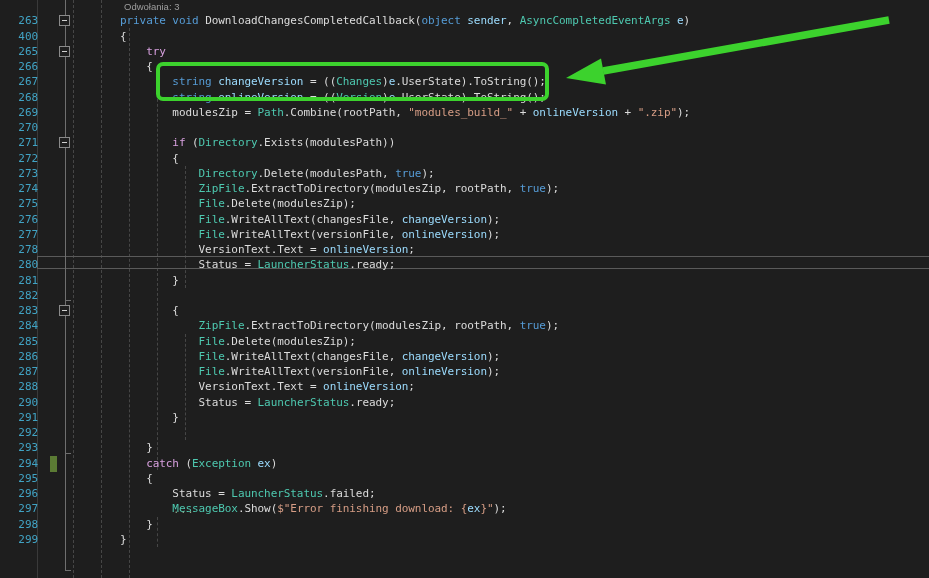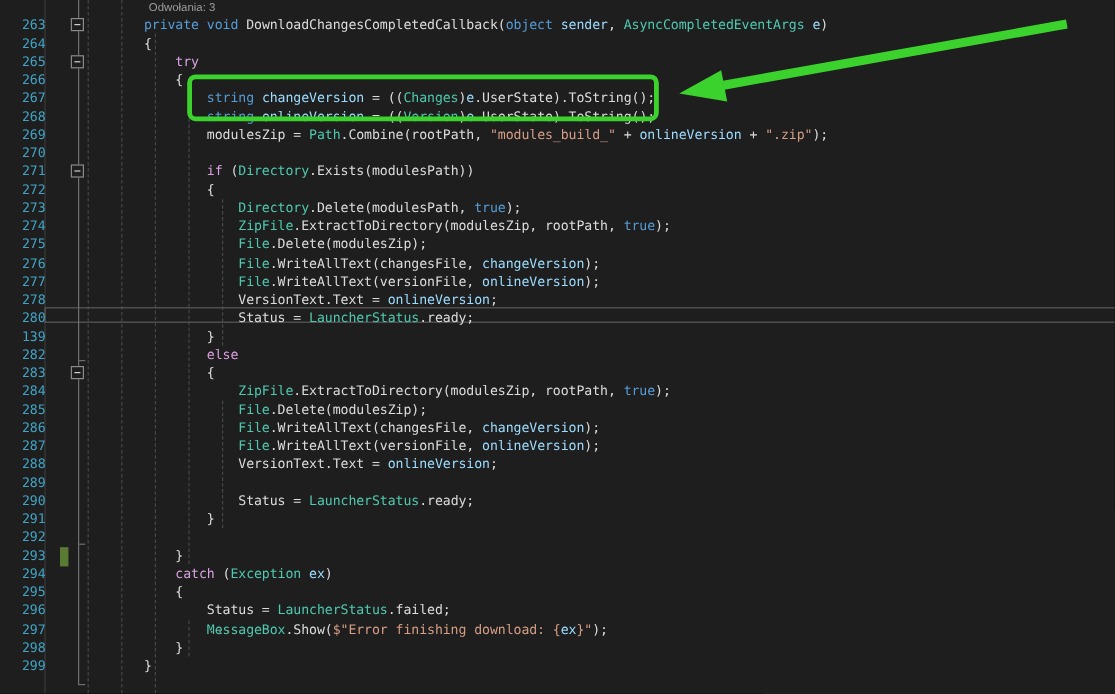--- a/index.html
+++ b/index.html
@@ -50,45 +50,44 @@
   <div class="guide" style="left:156.5px;top:74px;height:396px"></div>
   <div class="guide" style="left:156.5px;top:517px;height:30px"></div>
   <div class="guide" style="left:184.5px;top:166px;height:122px"></div>
   <div class="guide" style="left:184.5px;top:334px;height:106px"></div>
 
   <div class="caret-line" style="top: 255.8px;"></div>
 
   <div class="rows">
     <div class="codelens-row"><span>Odwołania: 3</span></div>
   <div class="row"><div class="ln">263</div><div class="code"><span style="color: rgb(220, 220, 220);">        </span><span style="color: rgb(86, 156, 214);">private</span><span style="color: rgb(220, 220, 220);"> </span><span style="color: rgb(86, 156, 214);">void</span><span style="color: rgb(220, 220, 220);"> </span><span style="color: rgb(220, 220, 220);">DownloadChangesCompletedCallback</span><span style="color: rgb(220, 220, 220);">(</span><span style="color: rgb(86, 156, 214);">object</span><span style="color: rgb(220, 220, 220);"> </span><span style="color: rgb(156, 220, 254);">sender</span><span style="color: rgb(220, 220, 220);">, </span><span style="color: rgb(78, 201, 176);">AsyncCompletedEventArgs</span><span style="color: rgb(220, 220, 220);"> </span><span style="color: rgb(156, 220, 254);">e</span><span style="color: rgb(220, 220, 220);">)</span></div></div>
-      <div class="row"><div class="ln">264</div><div class="code"><span style="color: rgb(220, 220, 220);">        {</span></div></div>
+      <div class="row"><div class="ln">400</div><div class="code"><span style="color: rgb(220, 220, 220);">        {</span></div></div>
       <div class="row"><div class="ln">265</div><div class="code"><span style="color: rgb(220, 220, 220);">            </span><span style="color: rgb(216, 160, 223);">try</span></div></div>
       <div class="row"><div class="ln">266</div><div class="code"><span style="color: rgb(220, 220, 220);">            {</span></div></div>
       <div class="row"><div class="ln">267</div><div class="code"><span style="color: rgb(220, 220, 220);">                </span><span style="color: rgb(86, 156, 214);">string</span><span style="color: rgb(220, 220, 220);"> </span><span style="color: rgb(156, 220, 254);">changeVersion</span><span style="color: rgb(220, 220, 220);"> = ((</span><span style="color: rgb(78, 201, 176);">Changes</span><span style="color: rgb(220, 220, 220);">)</span><span style="color: rgb(156, 220, 254);">e</span><span style="color: rgb(220, 220, 220);">.</span><span style="color: rgb(220, 220, 220);">UserState</span><span style="color: rgb(220, 220, 220);">).</span><span style="color: rgb(220, 220, 220);">ToString</span><span style="color: rgb(220, 220, 220);">();</span></div></div>
       <div class="row"><div class="ln">268</div><div class="code"><span style="color: rgb(220, 220, 220);">                </span><span style="color: rgb(86, 156, 214);">string</span><span style="color: rgb(220, 220, 220);"> </span><span style="color: rgb(156, 220, 254);">onlineVersion</span><span style="color: rgb(220, 220, 220);"> = ((</span><span style="color: rgb(78, 201, 176);">Version</span><span style="color: rgb(220, 220, 220);">)</span><span style="color: rgb(156, 220, 254);">e</span><span style="color: rgb(220, 220, 220);">.</span><span style="color: rgb(220, 220, 220);">UserState</span><span style="color: rgb(220, 220, 220);">).</span><span style="color: rgb(220, 220, 220);">ToString</span><span style="color: rgb(220, 220, 220);">();</span></div></div>
       <div class="row"><div class="ln">269</div><div class="code"><span style="color: rgb(220, 220, 220);">                </span><span style="color: rgb(220, 220, 220);">modulesZip</span><span style="color: rgb(220, 220, 220);"> = </span><span style="color: rgb(78, 201, 176);">Path</span><span style="color: rgb(220, 220, 220);">.</span><span style="color: rgb(220, 220, 220);">Combine</span><span style="color: rgb(220, 220, 220);">(</span><span style="color: rgb(220, 220, 220);">rootPath</span><span style="color: rgb(220, 220, 220);">, </span><span style="color: rgb(214, 157, 133);">"modules_build_"</span><span style="color: rgb(220, 220, 220);"> + </span><span style="color: rgb(156, 220, 254);">onlineVersion</span><span style="color: rgb(220, 220, 220);"> + </span><span style="color: rgb(214, 157, 133);">".zip"</span><span style="color: rgb(220, 220, 220);">);</span></div></div>
       <div class="row"><div class="ln">270</div><div class="code"></div></div>
       <div class="row"><div class="ln">271</div><div class="code"><span style="color: rgb(220, 220, 220);">                </span><span style="color: rgb(216, 160, 223);">if</span><span style="color: rgb(220, 220, 220);"> (</span><span style="color: rgb(78, 201, 176);">Directory</span><span style="color: rgb(220, 220, 220);">.</span><span style="color: rgb(220, 220, 220);">Exists</span><span style="color: rgb(220, 220, 220);">(</span><span style="color: rgb(220, 220, 220);">modulesPath</span><span style="color: rgb(220, 220, 220);">))</span></div></div>
       <div class="row"><div class="ln">272</div><div class="code"><span style="color: rgb(220, 220, 220);">                {</span></div></div>
       <div class="row"><div class="ln">273</div><div class="code"><span style="color: rgb(220, 220, 220);">                    </span><span style="color: rgb(78, 201, 176);">Directory</span><span style="color: rgb(220, 220, 220);">.</span><span style="color: rgb(220, 220, 220);">Delete</span><span style="color: rgb(220, 220, 220);">(</span><span style="color: rgb(220, 220, 220);">modulesPath</span><span style="color: rgb(220, 220, 220);">, </span><span style="color: rgb(86, 156, 214);">true</span><span style="color: rgb(220, 220, 220);">);</span></div></div>
       <div class="row"><div class="ln">274</div><div class="code"><span style="color: rgb(220, 220, 220);">                    </span><span style="color: rgb(78, 201, 176);">ZipFile</span><span style="color: rgb(220, 220, 220);">.</span><span style="color: rgb(220, 220, 220);">ExtractToDirectory</span><span style="color: rgb(220, 220, 220);">(</span><span style="color: rgb(220, 220, 220);">modulesZip</span><span style="color: rgb(220, 220, 220);">, </span><span style="color: rgb(220, 220, 220);">rootPath</span><span style="color: rgb(220, 220, 220);">, </span><span style="color: rgb(86, 156, 214);">true</span><span style="color: rgb(220, 220, 220);">);</span></div></div>
       <div class="row"><div class="ln">275</div><div class="code"><span style="color: rgb(220, 220, 220);">                    </span><span style="color: rgb(78, 201, 176);">File</span><span style="color: rgb(220, 220, 220);">.</span><span style="color: rgb(220, 220, 220);">Delete</span><span style="color: rgb(220, 220, 220);">(</span><span style="color: rgb(220, 220, 220);">modulesZip</span><span style="color: rgb(220, 220, 220);">);</span></div></div>
       <div class="row"><div class="ln">276</div><div class="code"><span style="color: rgb(220, 220, 220);">                    </span><span style="color: rgb(78, 201, 176);">File</span><span style="color: rgb(220, 220, 220);">.</span><span style="color: rgb(220, 220, 220);">WriteAllText</span><span style="color: rgb(220, 220, 220);">(</span><span style="color: rgb(220, 220, 220);">changesFile</span><span style="color: rgb(220, 220, 220);">, </span><span style="color: rgb(156, 220, 254);">changeVersion</span><span style="color: rgb(220, 220, 220);">);</span></div></div>
       <div class="row"><div class="ln">277</div><div class="code"><span style="color: rgb(220, 220, 220);">                    </span><span style="color: rgb(78, 201, 176);">File</span><span style="color: rgb(220, 220, 220);">.</span><span style="color: rgb(220, 220, 220);">WriteAllText</span><span style="color: rgb(220, 220, 220);">(</span><span style="color: rgb(220, 220, 220);">versionFile</span><span style="color: rgb(220, 220, 220);">, </span><span style="color: rgb(156, 220, 254);">onlineVersion</span><span style="color: rgb(220, 220, 220);">);</span></div></div>
       <div class="row"><div class="ln">278</div><div class="code"><span style="color: rgb(220, 220, 220);">                    </span><span style="color: rgb(220, 220, 220);">VersionText</span><span style="color: rgb(220, 220, 220);">.</span><span style="color: rgb(220, 220, 220);">Text</span><span style="color: rgb(220, 220, 220);"> = </span><span style="color: rgb(156, 220, 254);">onlineVersion</span><span style="color: rgb(220, 220, 220);">;</span></div></div>
       <div class="row"><div class="ln">280</div><div class="code"><span style="color: rgb(220, 220, 220);">                    </span><span style="color: rgb(220, 220, 220);">Status</span><span style="color: rgb(220, 220, 220);"> = </span><span style="color: rgb(78, 201, 176);">LauncherStatus</span><span style="color: rgb(220, 220, 220);">.</span><span style="color: rgb(220, 220, 220);">ready</span><span style="color: rgb(220, 220, 220);">;</span></div></div>
-      <div class="row"><div class="ln">139</div><div class="code"><span style="color: rgb(220, 220, 220);">                }</span></div></div>
-      <div class="row"><div class="ln">282</div><div class="code"><span style="color: rgb(220, 220, 220);">                </span><span style="color: rgb(216, 160, 223);">else</span></div></div>
+      <div class="row"><div class="ln">281</div><div class="code"><span style="color: rgb(220, 220, 220);">                }</span></div></div>
+      <div class="row"><div class="ln">282</div></div>
       <div class="row"><div class="ln">283</div><div class="code"><span style="color: rgb(220, 220, 220);">                {</span></div></div>
       <div class="row"><div class="ln">284</div><div class="code"><span style="color: rgb(220, 220, 220);">                    </span><span style="color: rgb(78, 201, 176);">ZipFile</span><span style="color: rgb(220, 220, 220);">.</span><span style="color: rgb(220, 220, 220);">ExtractToDirectory</span><span style="color: rgb(220, 220, 220);">(</span><span style="color: rgb(220, 220, 220);">modulesZip</span><span style="color: rgb(220, 220, 220);">, </span><span style="color: rgb(220, 220, 220);">rootPath</span><span style="color: rgb(220, 220, 220);">, </span><span style="color: rgb(86, 156, 214);">true</span><span style="color: rgb(220, 220, 220);">);</span></div></div>
       <div class="row"><div class="ln">285</div><div class="code"><span style="color: rgb(220, 220, 220);">                    </span><span style="color: rgb(78, 201, 176);">File</span><span style="color: rgb(220, 220, 220);">.</span><span style="color: rgb(220, 220, 220);">Delete</span><span style="color: rgb(220, 220, 220);">(</span><span style="color: rgb(220, 220, 220);">modulesZip</span><span style="color: rgb(220, 220, 220);">);</span></div></div>
       <div class="row"><div class="ln">286</div><div class="code"><span style="color: rgb(220, 220, 220);">                    </span><span style="color: rgb(78, 201, 176);">File</span><span style="color: rgb(220, 220, 220);">.</span><span style="color: rgb(220, 220, 220);">WriteAllText</span><span style="color: rgb(220, 220, 220);">(</span><span style="color: rgb(220, 220, 220);">changesFile</span><span style="color: rgb(220, 220, 220);">, </span><span style="color: rgb(156, 220, 254);">changeVersion</span><span style="color: rgb(220, 220, 220);">);</span></div></div>
       <div class="row"><div class="ln">287</div><div class="code"><span style="color: rgb(220, 220, 220);">                    </span><span style="color: rgb(78, 201, 176);">File</span><span style="color: rgb(220, 220, 220);">.</span><span style="color: rgb(220, 220, 220);">WriteAllText</span><span style="color: rgb(220, 220, 220);">(</span><span style="color: rgb(220, 220, 220);">versionFile</span><span style="color: rgb(220, 220, 220);">, </span><span style="color: rgb(156, 220, 254);">onlineVersion</span><span style="color: rgb(220, 220, 220);">);</span></div></div>
       <div class="row"><div class="ln">288</div><div class="code"><span style="color: rgb(220, 220, 220);">                    </span><span style="color: rgb(220, 220, 220);">VersionText</span><span style="color: rgb(220, 220, 220);">.</span><span style="color: rgb(220, 220, 220);">Text</span><span style="color: rgb(220, 220, 220);"> = </span><span style="color: rgb(156, 220, 254);">onlineVersion</span><span style="color: rgb(220, 220, 220);">;</span></div></div>
-      <div class="row"><div class="ln">289</div><div class="code"></div></div>
       <div class="row"><div class="ln">290</div><div class="code"><span style="color: rgb(220, 220, 220);">                    </span><span style="color: rgb(220, 220, 220);">Status</span><span style="color: rgb(220, 220, 220);"> = </span><span style="color: rgb(78, 201, 176);">LauncherStatus</span><span style="color: rgb(220, 220, 220);">.</span><span style="color: rgb(220, 220, 220);">ready</span><span style="color: rgb(220, 220, 220);">;</span></div></div>
       <div class="row"><div class="ln">291</div><div class="code"><span style="color: rgb(220, 220, 220);">                }</span></div></div>
       <div class="row"><div class="ln">292</div><div class="code"></div></div>
       <div class="row"><div class="ln">293</div><div class="code"><span style="color: rgb(220, 220, 220);">            }</span></div></div>
       <div class="row"><div class="ln">294</div><div class="code"><span style="color: rgb(220, 220, 220);">            </span><span style="color: rgb(216, 160, 223);">catch</span><span style="color: rgb(220, 220, 220);"> (</span><span style="color: rgb(78, 201, 176);">Exception</span><span style="color: rgb(220, 220, 220);"> </span><span style="color: rgb(156, 220, 254);">ex</span><span style="color: rgb(220, 220, 220);">)</span></div></div>
       <div class="row"><div class="ln">295</div><div class="code"><span style="color: rgb(220, 220, 220);">            {</span></div></div>
       <div class="row"><div class="ln">296</div><div class="code"><span style="color: rgb(220, 220, 220);">                </span><span style="color: rgb(220, 220, 220);">Status</span><span style="color: rgb(220, 220, 220);"> = </span><span style="color: rgb(78, 201, 176);">LauncherStatus</span><span style="color: rgb(220, 220, 220);">.</span><span style="color: rgb(220, 220, 220);">failed</span><span style="color: rgb(220, 220, 220);">;</span></div></div>
       <div class="row"><div class="ln">297</div><div class="code"><span style="color: rgb(220, 220, 220);">                </span><span class="sug" style="color: rgb(78, 201, 176);">MessageBox</span><span style="color: rgb(220, 220, 220);">.</span><span style="color: rgb(220, 220, 220);">Show</span><span style="color: rgb(220, 220, 220);">(</span><span style="color: rgb(214, 157, 133);">$"Error finishing download: </span><span style="color: rgb(214, 157, 133);">{</span><span style="color: rgb(156, 220, 254);">ex</span><span style="color: rgb(214, 157, 133);">}"</span><span style="color: rgb(220, 220, 220);">);</span></div></div>
       <div class="row"><div class="ln">298</div><div class="code"><span style="color: rgb(220, 220, 220);">            }</span></div></div>
       <div class="row"><div class="ln">299</div><div class="code"><span style="color: rgb(220, 220, 220);">        }</span></div></div>

